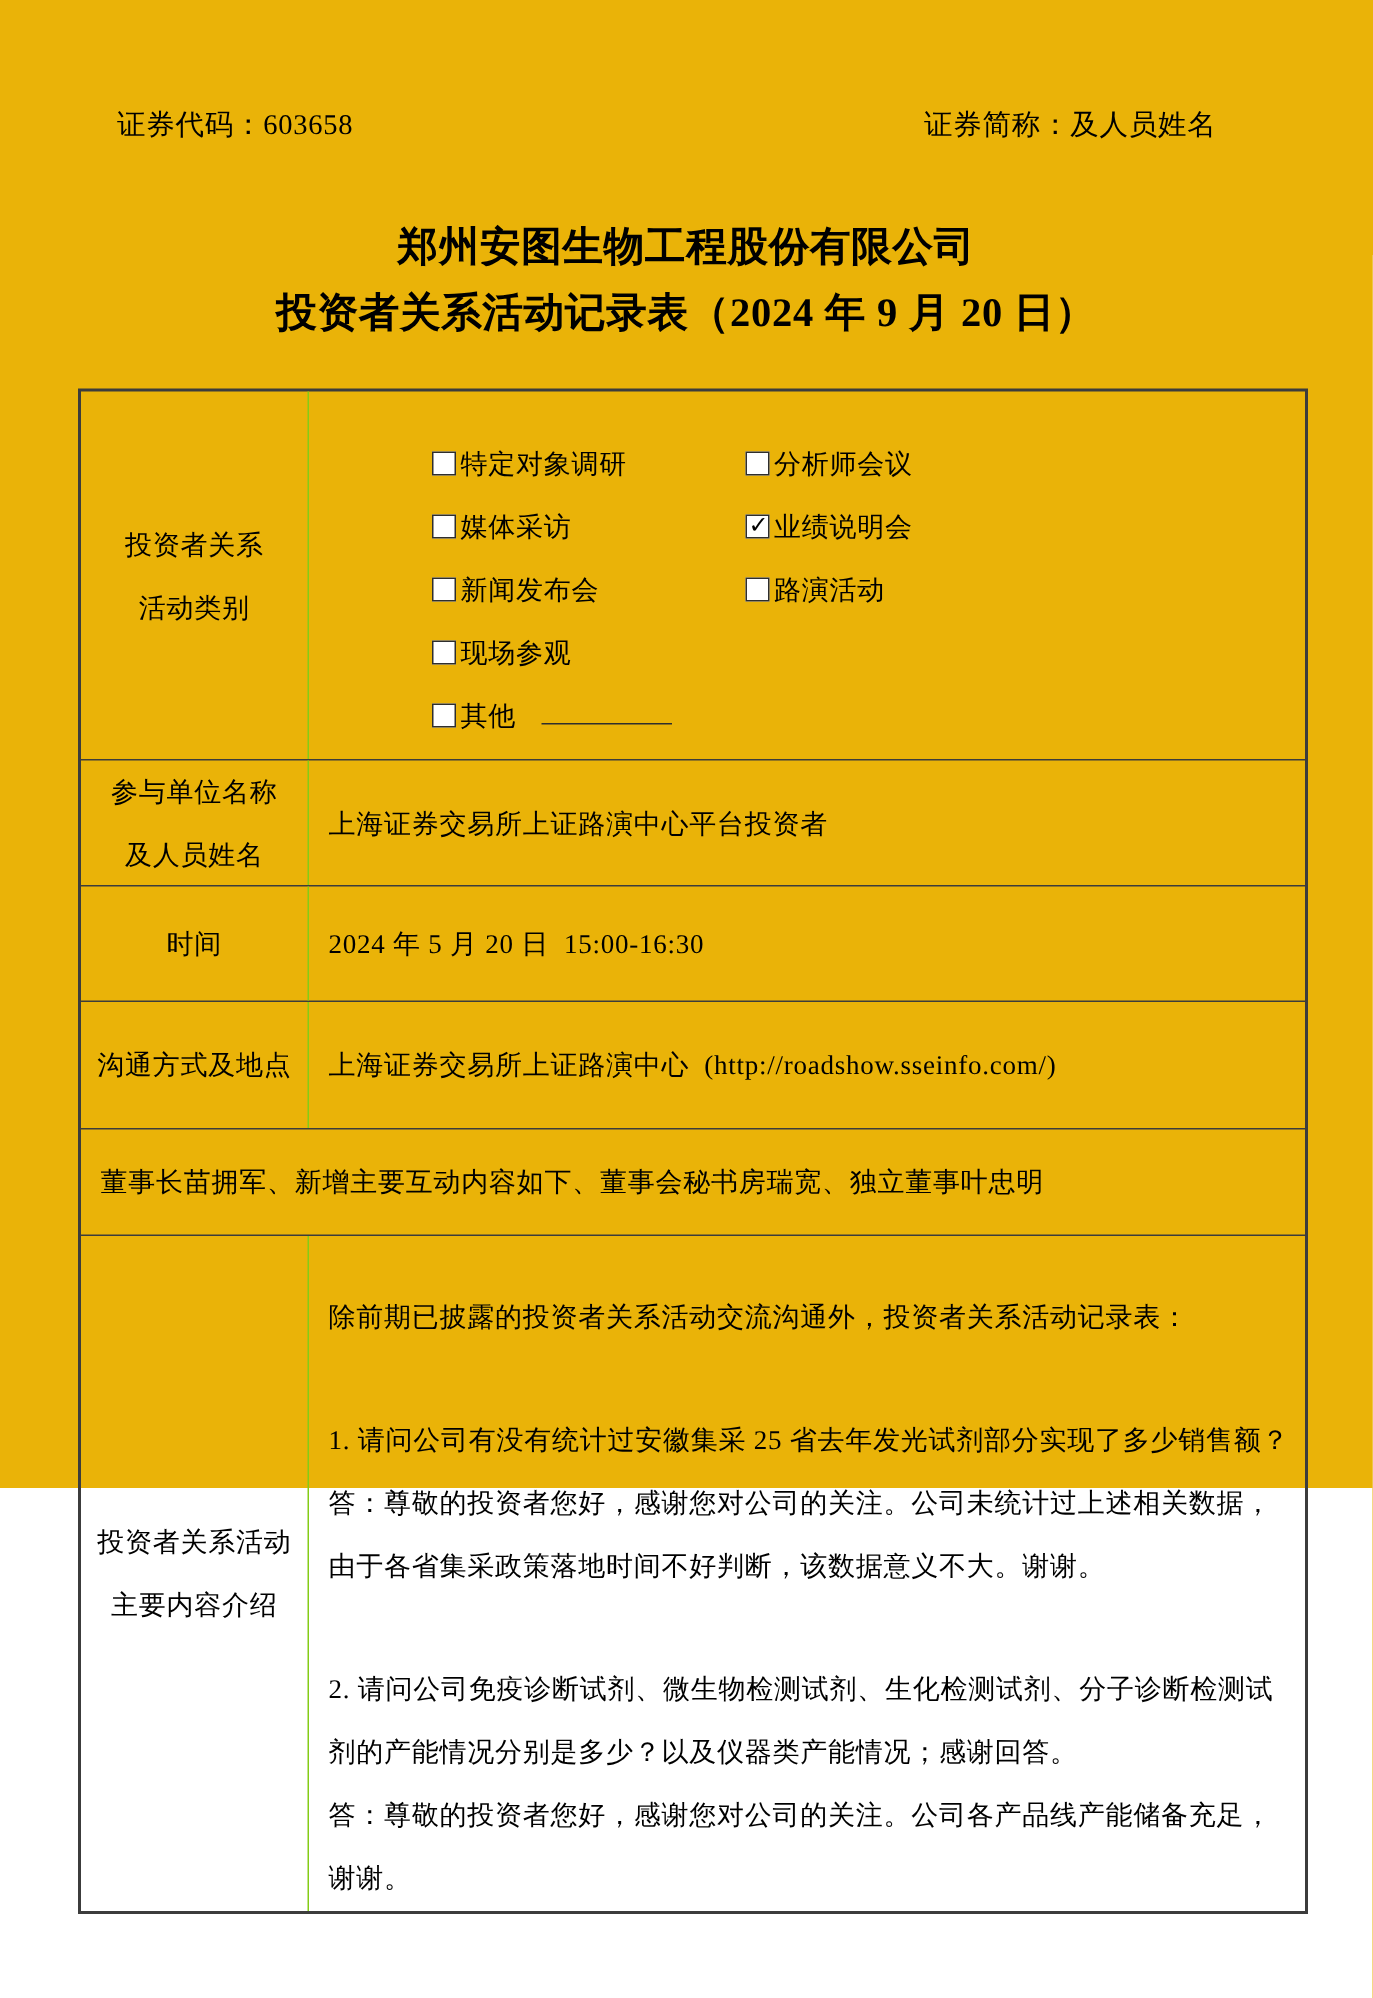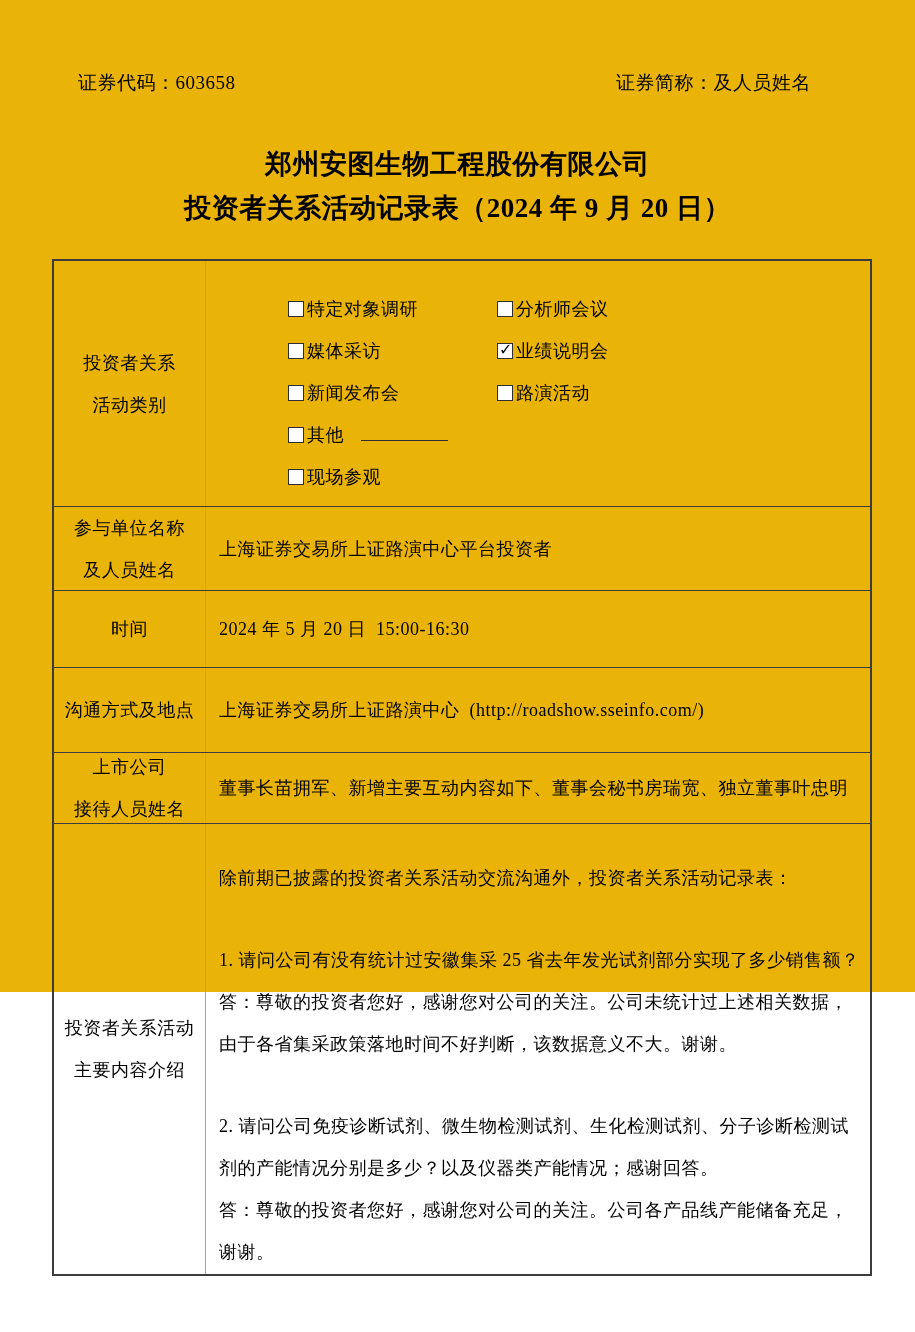--- a/index.html
+++ b/index.html
@@ -122,29 +122,29 @@
         </div>
         <div class="cb-line">
           <span class="opt opt-col1">
             <span class="cb"></span><span>新闻发布会</span>
           </span>
           <span class="opt">
             <span class="cb"></span><span>路演活动</span>
           </span>
         </div>
         <div class="cb-line">
+          <span class="opt opt-col1">
+            <span class="cb"></span><span>现场参观</span>
+          </span>
+        </div>
+        <div class="cb-line">
           <span class="opt">
             <span class="cb"></span><span>其他</span>
           </span>
           <span class="blank-line"></span>
-        </div>
-        <div class="cb-line">
-          <span class="opt opt-col1">
-            <span class="cb"></span><span>现场参观</span>
-          </span>
         </div>
       </div>
     </div>
 
     <div class="trow r2">
       <div class="label-cell">
         <span>参与单位名称</span>
         <span>及人员姓名</span>
       </div>
       <div class="content-cell">
@@ -164,24 +164,20 @@
     <div class="trow r4">
       <div class="label-cell">
         <span>沟通方式及地点</span>
       </div>
       <div class="content-cell">
         <span class="cell-value">上海证券交易所上证路演中心  (http://roadshow.sseinfo.com/)</span>
       </div>
     </div>
 
     <div class="trow r5">
-      <div class="label-cell">
-        <span>上市公司</span>
-        <span>接待人员姓名</span>
-      </div>
       <div class="content-cell">
         <span class="cell-value">董事长苗拥军、新增主要互动内容如下、董事会秘书房瑞宽、独立董事叶忠明</span>
       </div>
     </div>
 
     <div class="trow r6">
       <div class="label-cell">
         <span>投资者关系活动</span>
         <span>主要内容介绍</span>
       </div>

